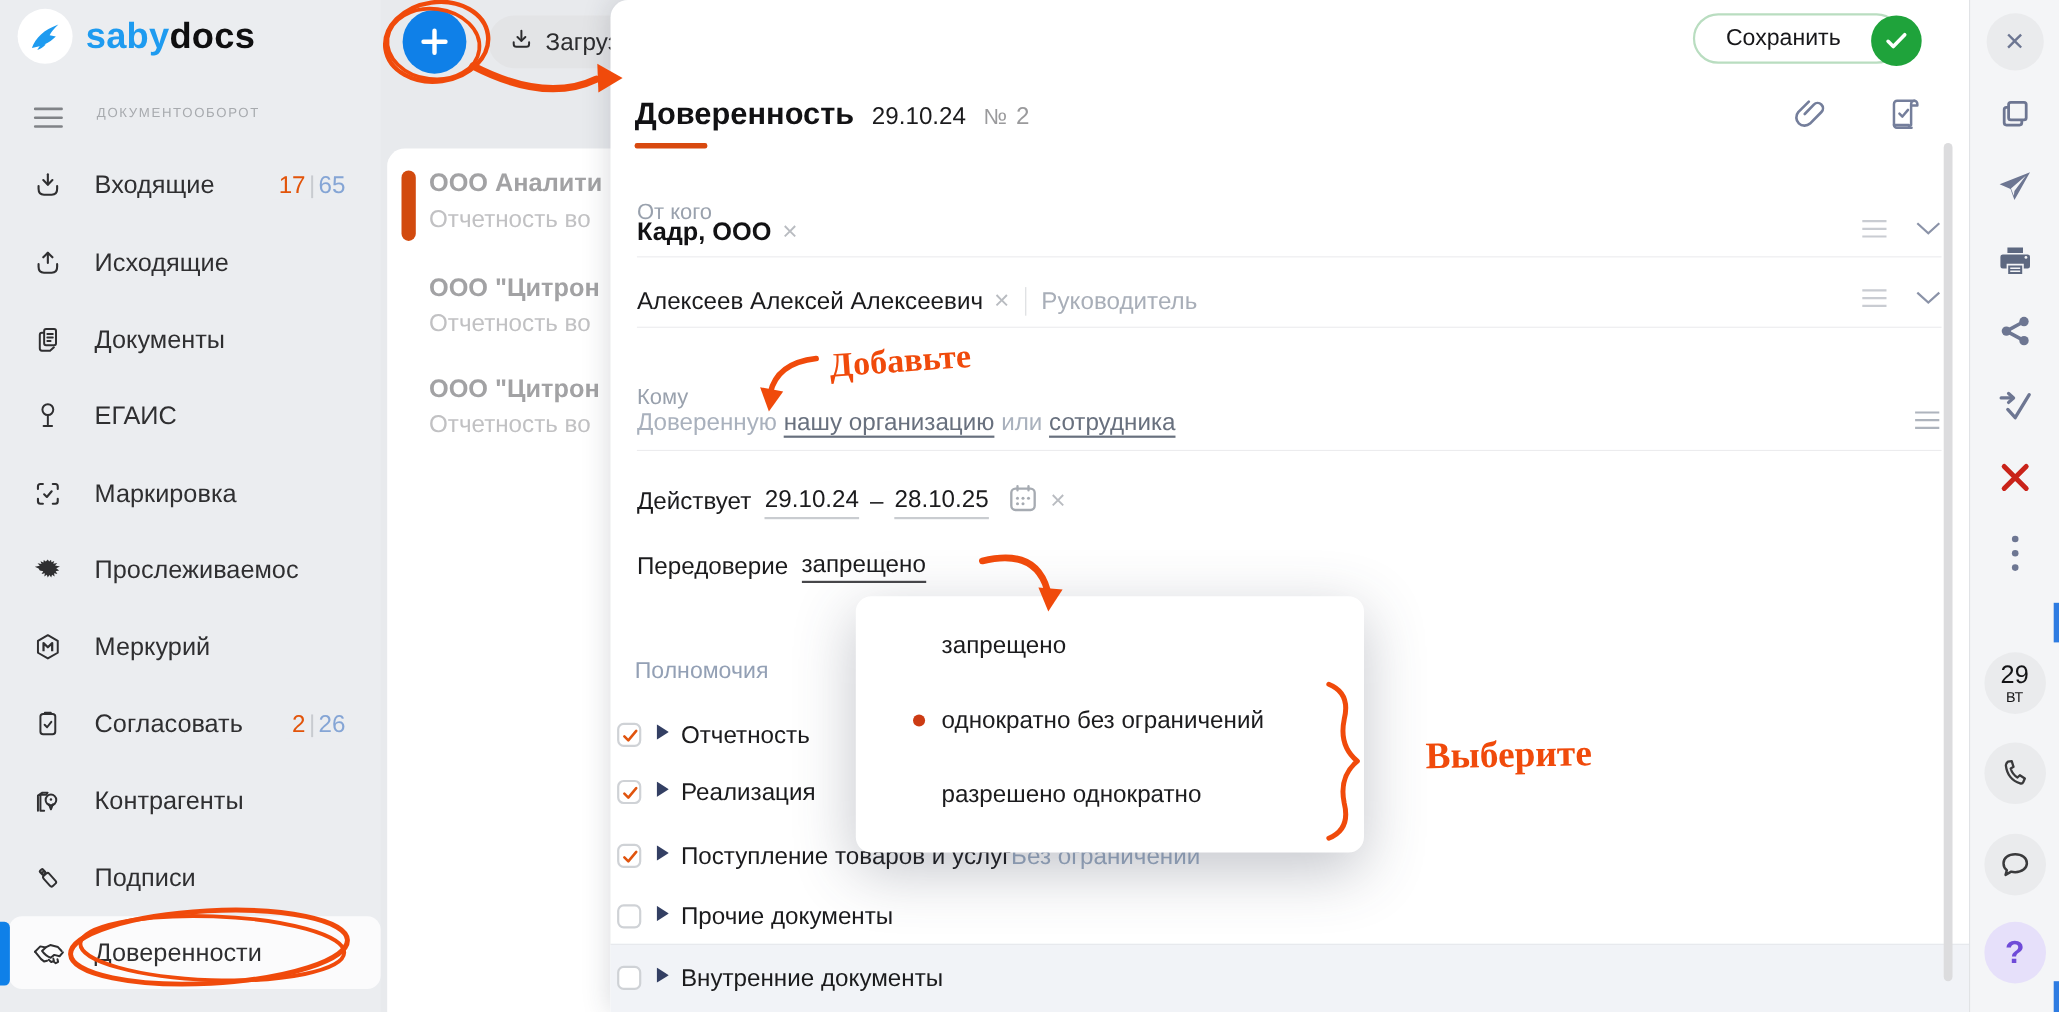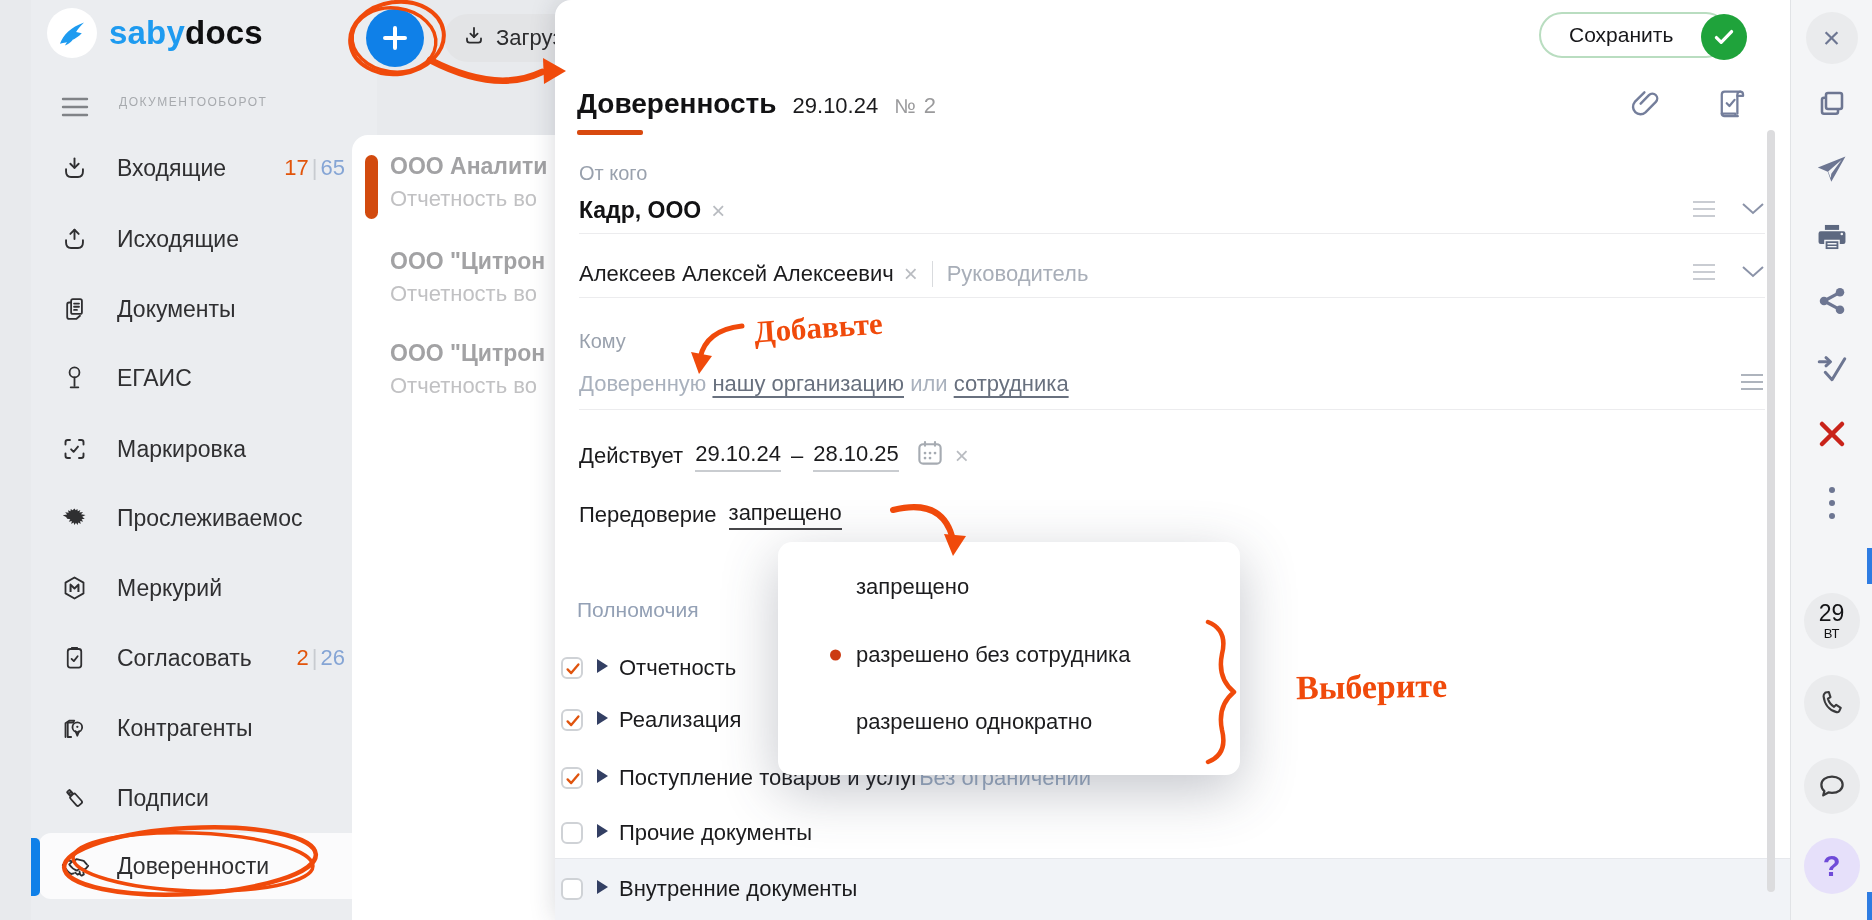--- a/index.html
+++ b/index.html
@@ -1,20 +1,20 @@
 <!DOCTYPE html>
 <html><head>
 <meta charset="utf-8">
 <style>
   * { margin:0; padding:0; box-sizing:border-box; }
   html,body { width:1872px; height:920px; overflow:hidden; }
   body { font-family:"Liberation Sans", sans-serif; background:#e8eaed; position:relative; color:#2f2f31; }
 
   
-  .sidebar { position:absolute; left:0; top:0; width:346px; height:920px; background:#ebedf0; z-index:1;margin-left:31px; }
+  .sidebar { position:absolute; left:0; top:0; width:346px; height:920px; background:#ebedf0; z-index:1; }
   .brand { position:absolute; left:16px; top:8px; display:flex; align-items:center; }
   .brand-circle { width:50px; height:50px; border-radius:50%; background:#fff; display:flex; align-items:center; justify-content:center; }
   .brand-text { margin-left:12px; font-size:33px; font-weight:bold; letter-spacing:.2px; }
   .brand-saby { color:#1e9bf0; }
   .brand-docs { color:#0f0f10; }
   .section-row { position:absolute; left:0; top:90px; width:346px; height:34px; }
   .burger { position:absolute; left:30px; top:6px; }
   .section-label { position:absolute; left:88px; top:5px; font-size:12px; color:#a7aaae; letter-spacing:1.5px; }
 
   .nav-item { position:absolute; left:0; width:346px; height:60px; cursor:pointer; }
@@ -47,21 +47,21 @@
   .save-btn { position:absolute; left:984px; top:12px; width:190px; height:46px; background:#fff; border:2px solid #b9ddc0; border-radius:24px; display:flex; align-items:center; padding-left:28px; font-size:21px; color:#17171a; cursor:pointer; }
   .save-check { position:absolute; left:1146px; top:14px; width:46px; height:46px; border-radius:50%; background:#1fa33b; display:flex; align-items:center; justify-content:center; cursor:pointer; }
   .doc-head { position:absolute; left:22px; top:88px; display:flex; align-items:baseline; }
   .doc-title { font-size:28px; font-weight:bold; color:#121214; }
   .doc-date { font-size:22px; color:#1b1b1d; margin-left:16px; }
   .doc-no-sign { font-size:20px; color:#9a9a9c; margin-left:16px; }
   .doc-no { font-size:22px; color:#9a9a9c; margin-left:8px; }
   .title-underline { position:absolute; left:22px; top:130px; width:66px; height:5px; background:#d8490f; border-radius:2px; }
   .head-icons { position:absolute; top:86px; color:#747e9b; }
 
-  .fld-label { position:absolute; left:24px; font-size:20px; color:#99a1ad; }
+  .fld-label { position:absolute; left:24px; font-size:20px; color:#99a1ad;margin-top:20px; }
   .fld-row { position:absolute; left:24px; width:1186px; border-bottom:1px solid #ececee; display:flex; align-items:center; }
   .x-rm { color:#b9bcc1; font-size:24px; margin-left:10px; cursor:pointer; }
   .org-name { font-size:23px; font-weight:bold; color:#121214; }
   .person-name { font-size:22px; color:#1b1b1d; }
   .role-div { width:1px; height:26px; background:#d9dbde; margin:0 14px; }
   .role { font-size:22px; color:#a8aeb8; }
   .row-icons { position:absolute; right:0; display:flex; align-items:center; gap:24px; }
   .lnk { color:#68707e; text-decoration:underline; text-underline-offset:5px; text-decoration-thickness:1.5px; cursor:pointer; }
   .mut { color:#a9b1bd; }
   .to-row { font-size:22px; }
@@ -417,21 +417,21 @@
     <span class="chk-label"><span>Внутренние документы</span></span>
   </div>
 
   <div class="dropdown">
     <div class="dd-opt" style="top:12px">
 
       <span class="dd-text">запрещено</span>
     </div>
     <div class="dd-opt selected" style="top:80px">
       <span class="dd-bullet"></span>
-      <span class="dd-text">разрешено без сотрудника</span>
+      <span class="dd-text">однократно без ограничений</span>
     </div>
     <div class="dd-opt" style="top:147px">
 
       <span class="dd-text">разрешено однократно</span>
     </div>
   </div>
 
   <div class="panel-scroll"></div>
 </div>
 

